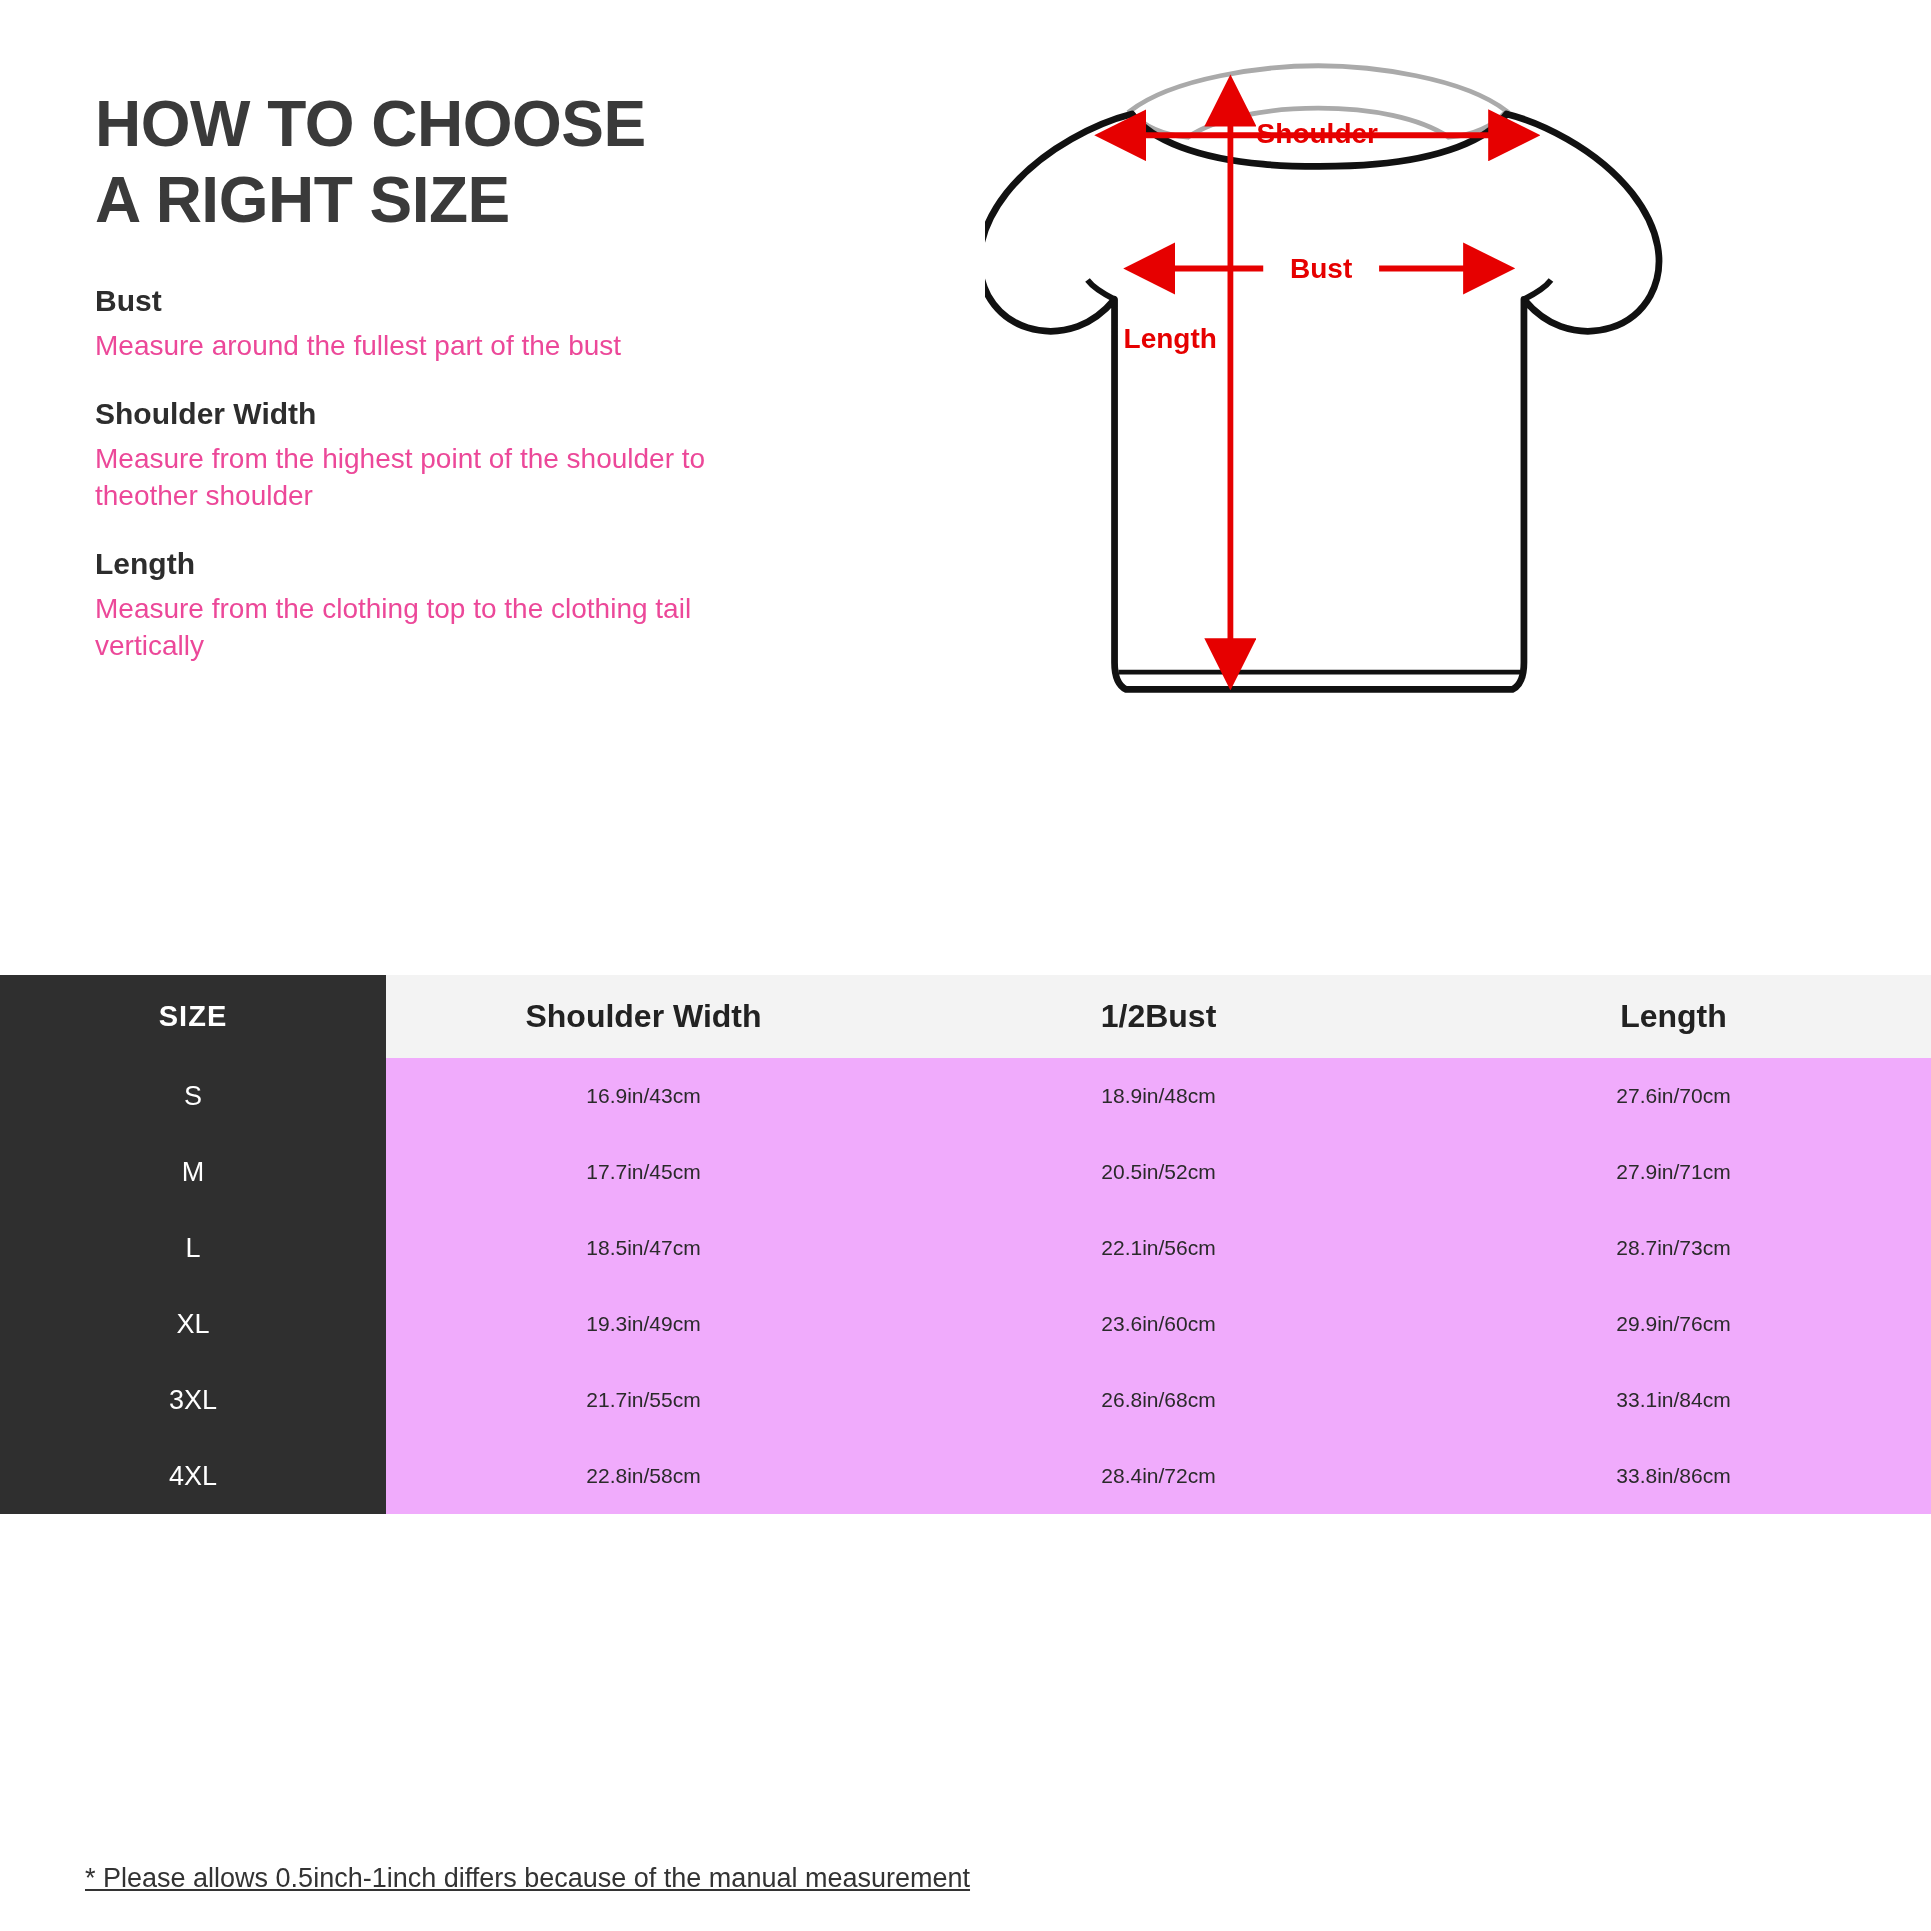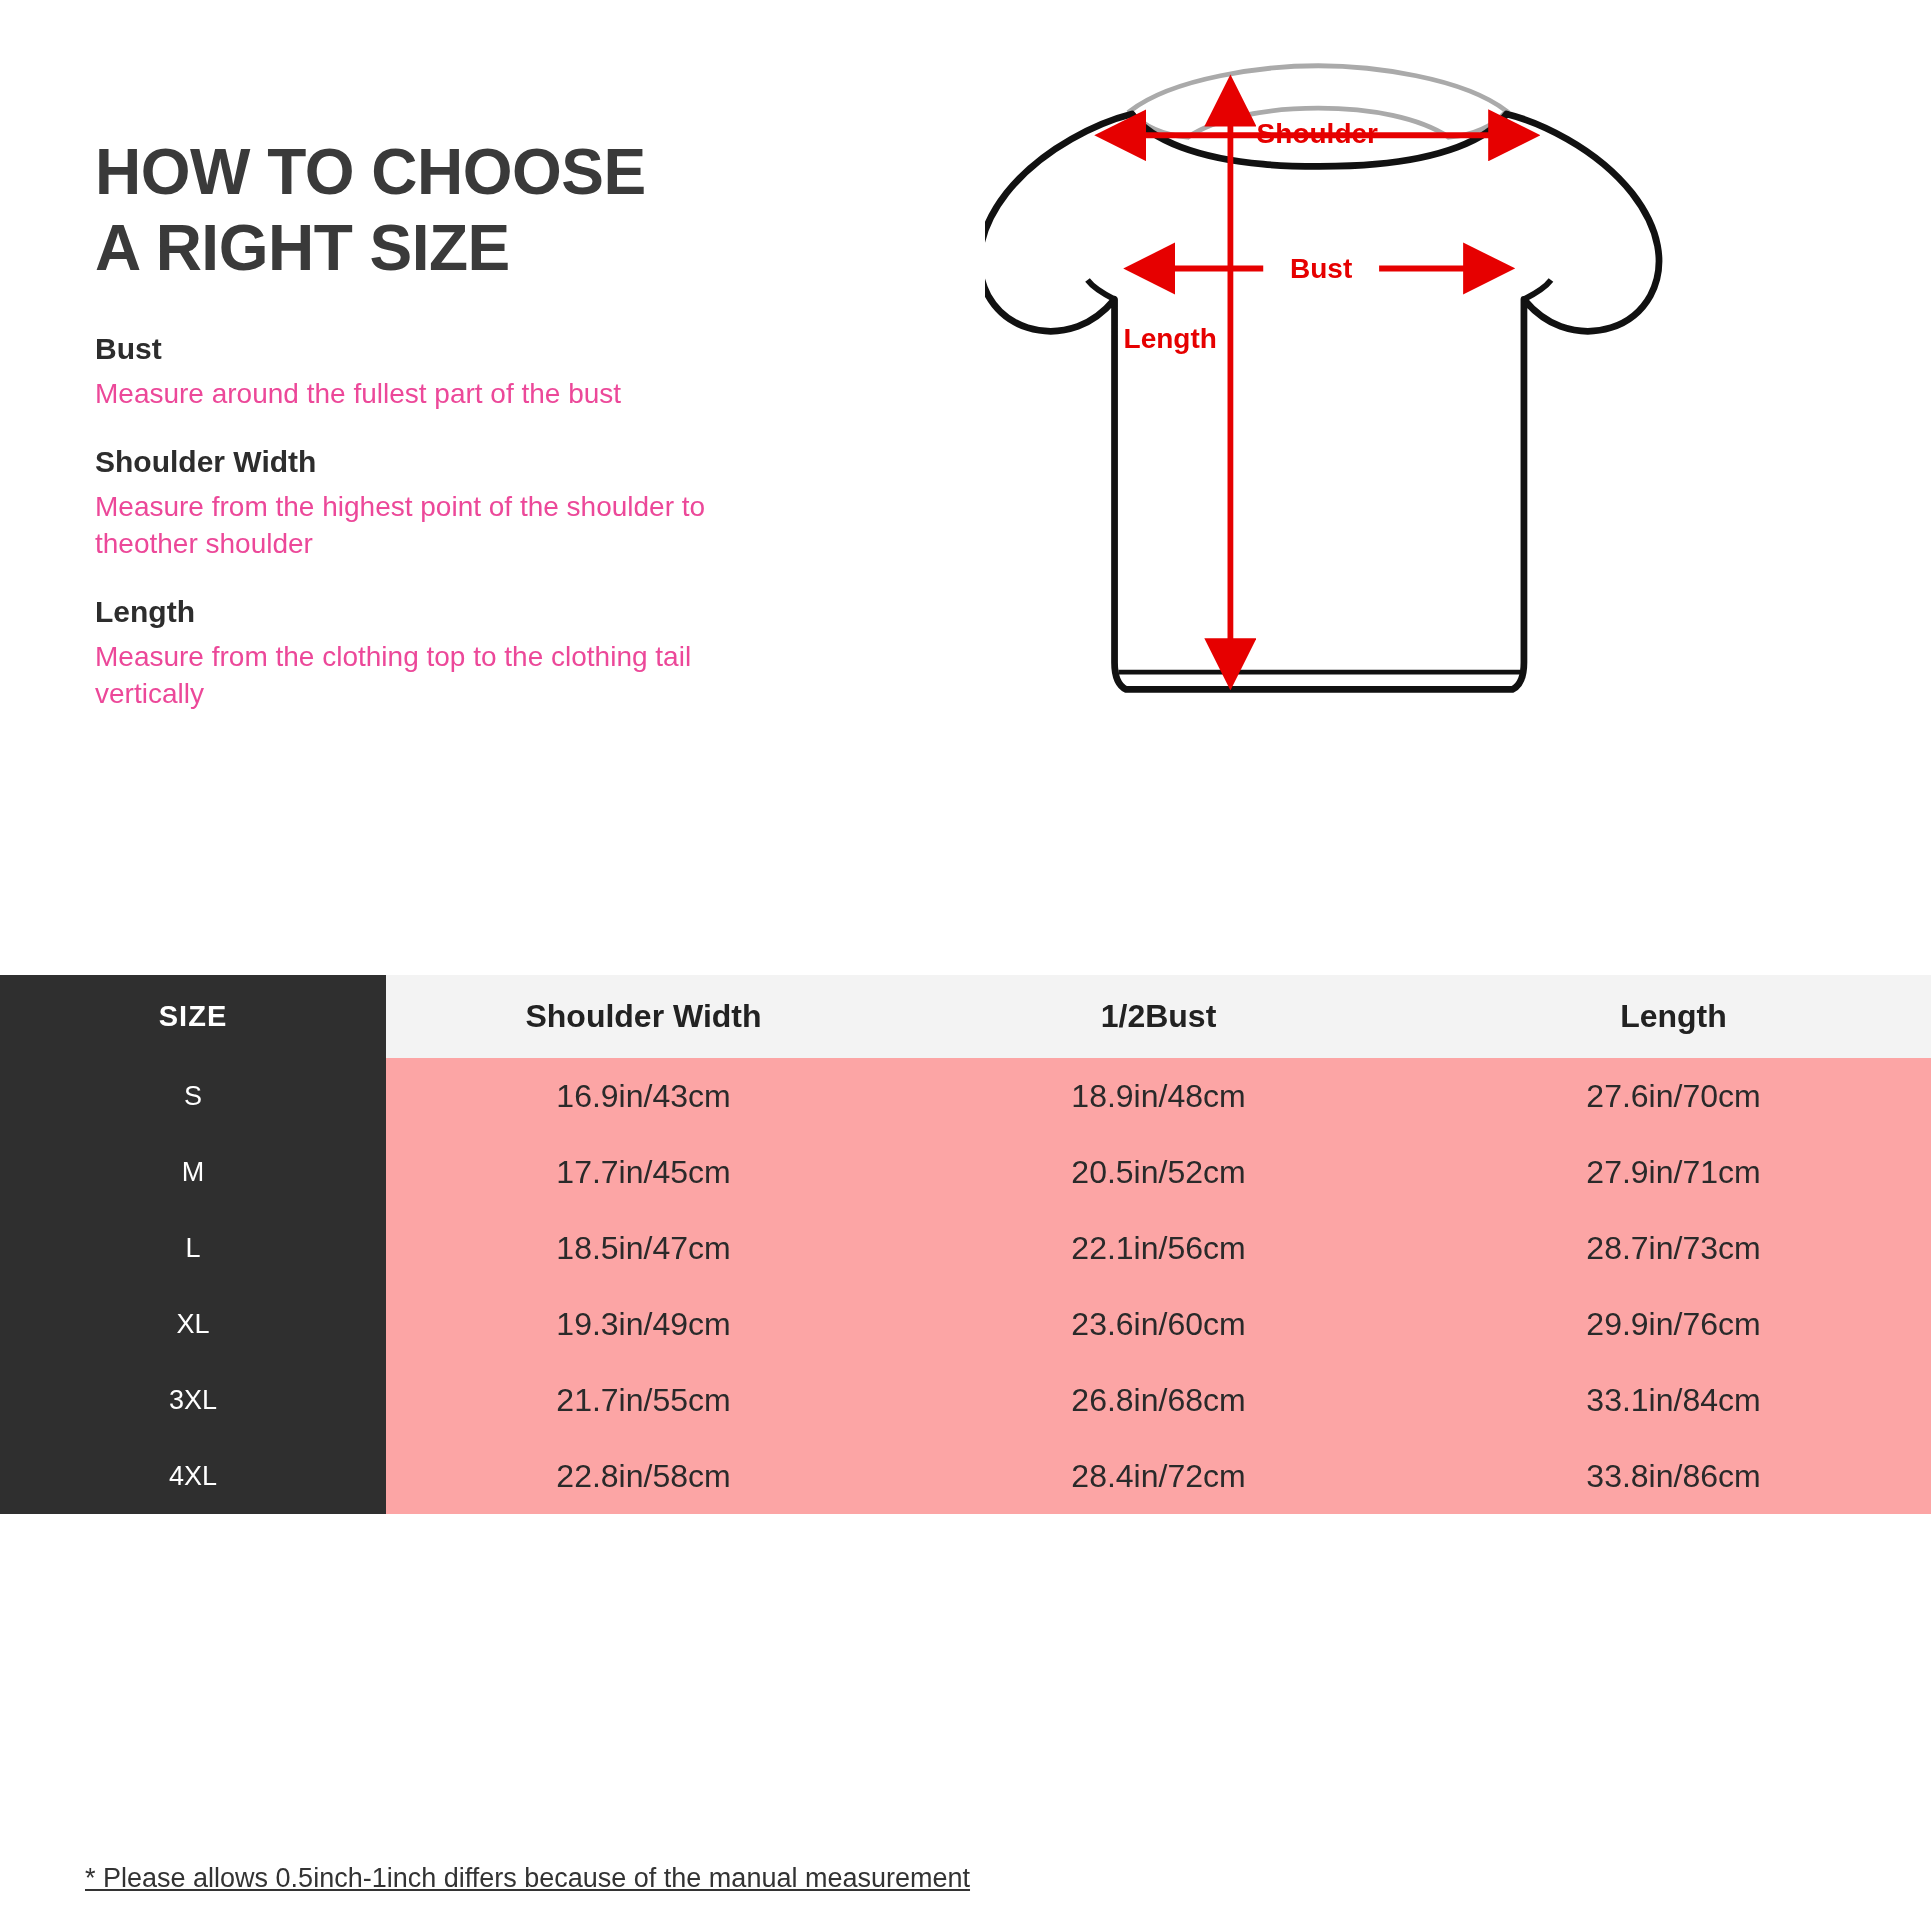--- a/index.html
+++ b/index.html
@@ -26,21 +26,20 @@
     position: absolute;
     left: 95px; top: 87px;
     width: 830px;
   }
   .headline {
     font-size: 64px;
     font-weight: bold;
     line-height: 1.18;
     color: #3a3a3a;
     letter-spacing: -0.5px;
-    margin-top: 48px;
   }
   .headline .l2 { display: block; }
 
   .defs { margin-top: 46px; }
   .def { margin-bottom: 33px; }
   .def-term {
     font-size: 30px;
     font-weight: bold;
     color: #2d2d2d;
     margin-bottom: 8.7px;
@@ -84,23 +83,23 @@
     text-align: center;
     margin-top: 12px;
   }
   table.size-table thead th.size-head {
     background: #2f2f2f;
     color: #ffffff;
     font-size: 29px;
     letter-spacing: 1px;
   }
   table.size-table tbody td {
-    background: #fca5a5;
+    background: #f0abfc;
     color: #2a2a2a;
-    font-size: 32px;
+    font-size: 21px;
     height: 76px;
     text-align: center;
     vertical-align: middle;
   }
   table.size-table tbody td.size-cell {
     background: #2f2f2f;
     color: #ffffff;
     font-size: 27px;
   }
 

